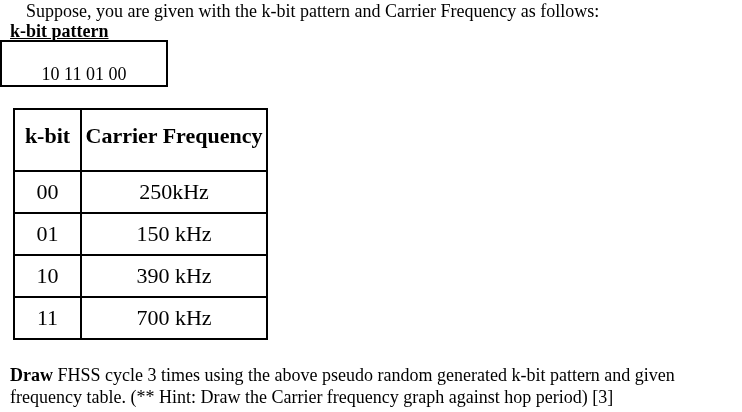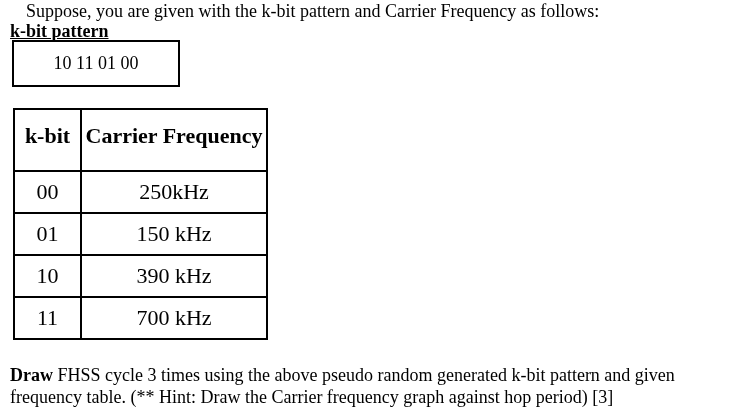--- a/index.html
+++ b/index.html
@@ -25,27 +25,27 @@
   .kbit-label {
     position: absolute;
     left: 10px;
     top: 21px;
     font-weight: bold;
     text-decoration: underline;
     white-space: nowrap;
   }
   .kbit-box {
     position: absolute;
-    left: 12px;
+    left: 0;
     top: 40px;
     width: 164px;
     height: 43px;
     border: 2px solid #000000;
     display: flex;
-    align-items: center;
+    align-items: flex-end;
     justify-content: center;
   }
   .freq-table {
     position: absolute;
     left: 13px;
     top: 108px;
     border-collapse: collapse;
   }
   .freq-table th,
   .freq-table td {

